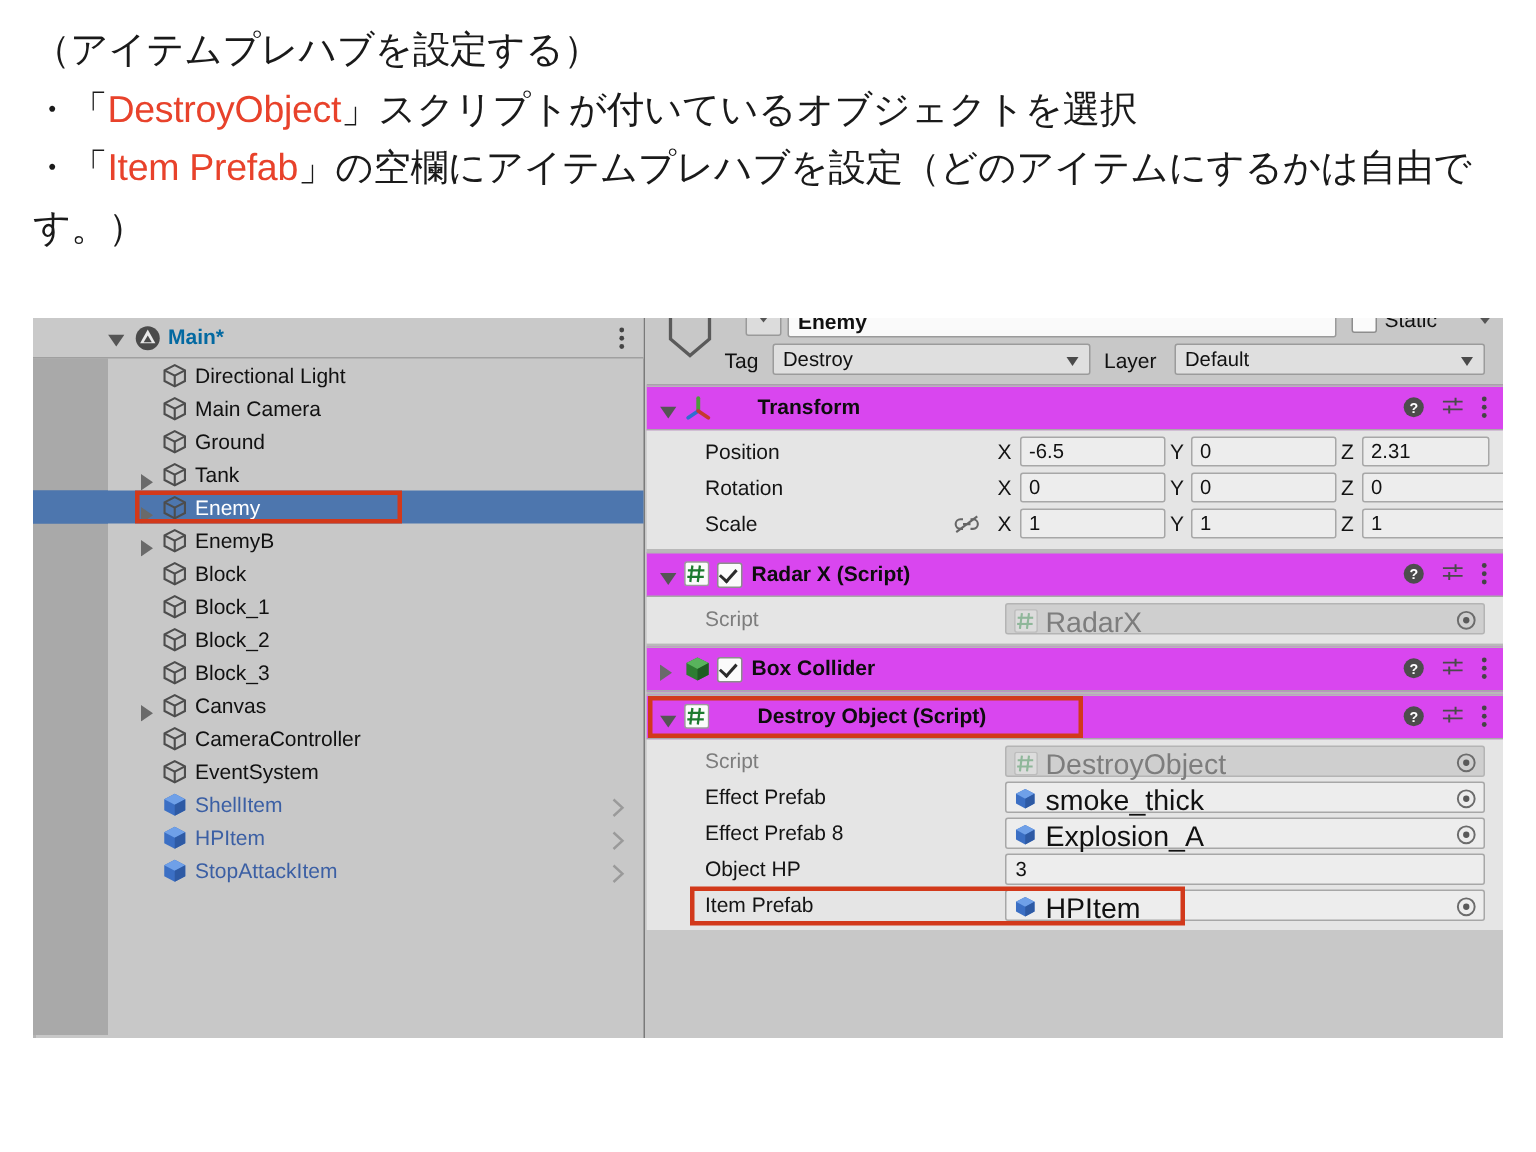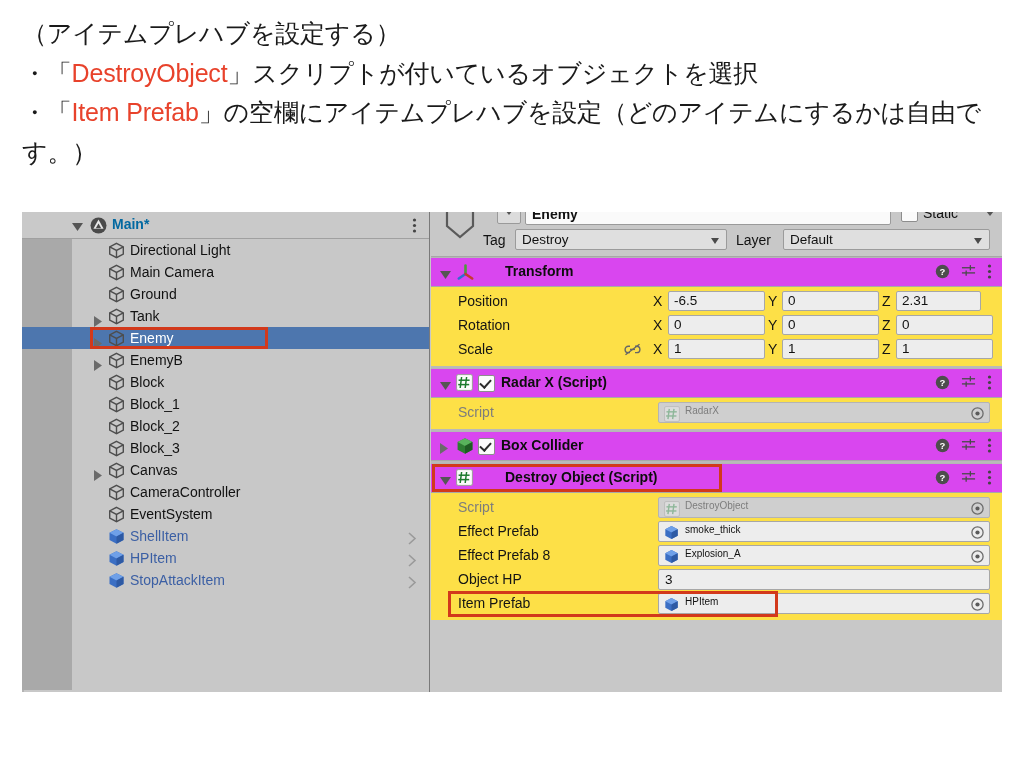--- a/index.html
+++ b/index.html
@@ -96,38 +96,38 @@
   .comp-head .cb{
     position:absolute;left:47px;top:6px;width:15px;height:15px;background:#fbfbfb;
     border:1px solid #8d8d8d;border-radius:2px;
   }
   .comp-head .cb .mk{
     position:absolute;left:3px;top:1px;width:5px;height:9px;border:solid #2b2b2b;
     border-width:0 2px 2px 0;transform:rotate(42deg);
   }
   .comp-head .cname{position:absolute;top:5px;font-weight:700;font-size:14px;color:#0d0d0d;}
   .comp-head .acts{position:absolute;right:10px;top:6px;}
-  .comp-body{position:relative;background:#fde047;}
+  .comp-body{position:relative;background:#e5e5e5;padding-left:12px;}
   .frow{position:relative;height:24px;}
   .frow .lab{position:absolute;left:27px;top:3px;font-size:14px;color:#141414;}
   .frow .lab.dim{color:#7d7d7d;}
   
   .vax{position:absolute;top:3px;font-size:14px;color:#141414;}
   .vfield{
     position:absolute;top:1px;height:20px;background:#ededed;border:1px solid #a7a7a7;
     border-radius:2px;box-sizing:border-box;
   }
   .vfield span{position:absolute;left:5px;top:1px;font-size:13.5px;color:#111;}
   
   .objfield{
     position:absolute;left:227px;right:12px;top:1px;height:21px;background:#ededed;
     border:1px solid #a7a7a7;border-radius:2px;box-sizing:border-box;
   }
   .objfield.dis{background:#cfcfcf;border-color:#b4b4b4;}
-  .objfield .oname{position:absolute;left:26px;top:2px;font-size:10px;color:#111;}
+  .objfield .oname{position:absolute;left:26px;top:2px;font-size:19px;color:#111;}
   .objfield.dis .oname{color:#7d7d7d;}
   .objfield .picker{position:absolute;right:4px;top:3px;}
   .objfield .pre-ico{position:absolute;left:5px;top:3px;}
   .txtfield{
     position:absolute;left:227px;right:12px;top:1px;height:21px;background:#ededed;
     border:1px solid #a7a7a7;border-radius:2px;box-sizing:border-box;
   }
   .txtfield span{position:absolute;left:6px;top:2px;font-size:13.5px;color:#111;}
   #destroy-hl{
     position:absolute;left:1px;top:0;width:290px;height:28px;border:3px solid #d2391b;

